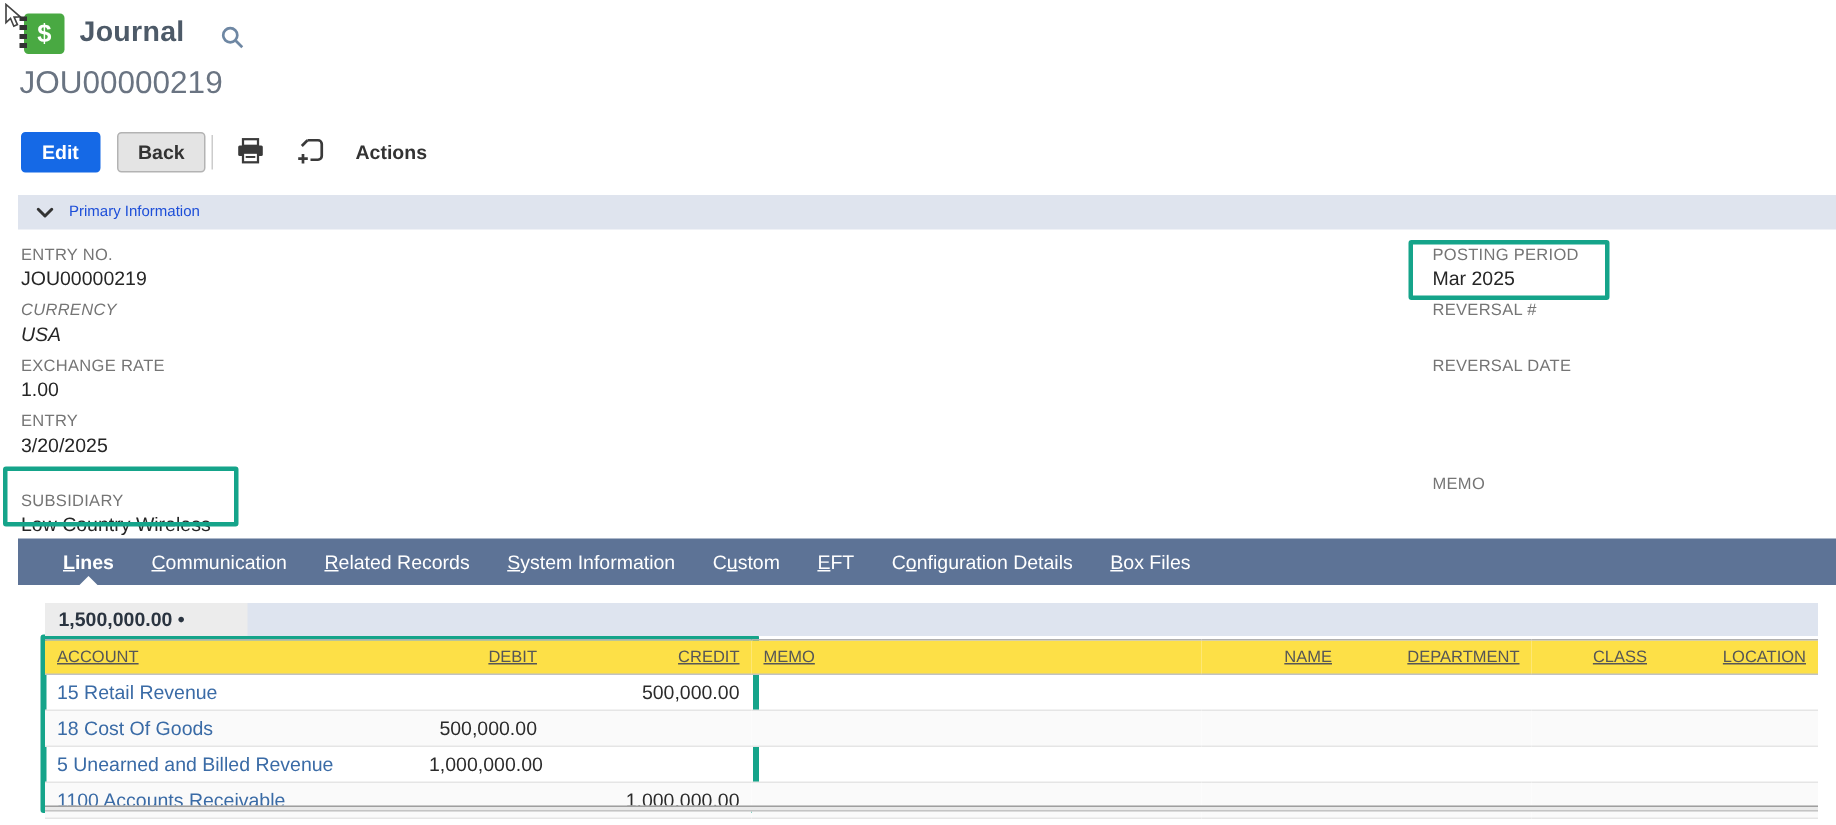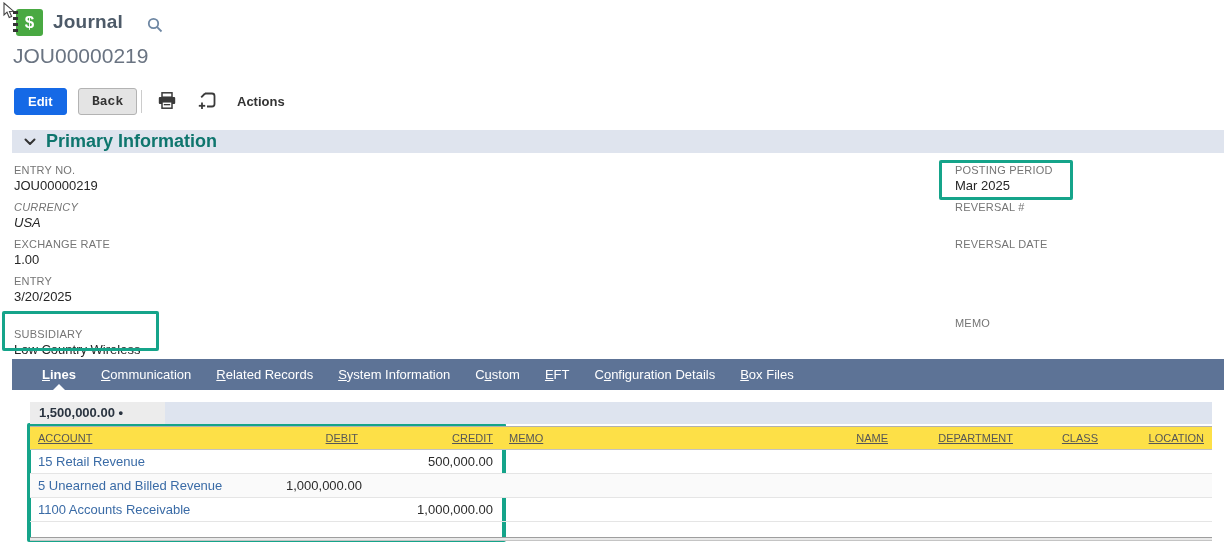--- a/index.html
+++ b/index.html
@@ -14,30 +14,30 @@
     line-height:27px; }
   #journal-icon::before { content:""; position:absolute; left:-3px; top:2px; width:5px; height:23px;
     background:repeating-linear-gradient(to bottom,#333 0 3px,rgba(0,0,0,0) 3px 6px); }
   #app-title { left:53px; top:11px; font-size:19px; font-weight:bold; color:#4d5a68; letter-spacing:.2px; }
   #title-search { left:147px; top:17px; }
   #record-id { left:13px; top:44px; font-size:21px; color:#6a7482; }
 
   .btn { height:27px; font-size:13px; font-weight:bold; border-radius:3px; cursor:pointer;
     display:inline-flex; align-items:center; padding:0 13px; }
   #edit-btn { left:14px; top:88px; background:#1569e6; color:#fff; border:1px solid #1569e6; }
-  #back-btn { left:78px; top:88px; background:#e4e4e4; color:#333; border:1px solid #b3b3b3;font-family:Liberation Mono, monospace; }
+  #back-btn { left:78px; top:88px; background:#e4e4e4; color:#333; border:1px solid #b3b3b3; }
   #btn-sep { left:141px; top:90px; width:1px; height:23px; background:#ccc; }
   #printer-btn { left:157px; top:91px; cursor:pointer; }
   #newdoc-btn { left:197px; top:90px; cursor:pointer; }
   #actions-label { left:237px; top:94px; font-size:13px; font-weight:bold; color:#333; cursor:pointer; }
 
   
   #section-bar { left:12px; top:130px; width:1212px; height:23px; background:#dfe4ee;
     display:flex; align-items:center; gap:10px; padding-left:12px; cursor:pointer; }
-  #section-title { font-size:18px; font-weight:bold; color:#0f766e; }
+  #section-title { font-size:10px; font-weight:normal; color:#1d4ed8; }
 
   .field { position:absolute; }
   .f-label { font-size:11px; color:#757575; letter-spacing:.2px; }
   .f-value { font-size:13px; color:#262626; margin-top:2px; }
 
   .annot { position:absolute; border:3px solid #15a48a; border-radius:2px; pointer-events:none; }
   #box-subsidiary { left:2px;  top:311px; width:157px; height:40px; }
   #box-posting    { left:939px; top:160px; width:134px; height:40px; }
   #box-table      { left:27px; top:423px; width:479px; height:119px; border-width:4px; }
 
@@ -228,20 +228,30 @@
         <td class="al acct"><a>15 Retail Revenue</a></td>
         <td class="ar"></td>
         <td class="ar">500,000.00</td>
         <td class="al"></td>
         <td class="ar"></td>
         <td class="ar"></td>
         <td class="ar"></td>
         <td class="ar"></td>
       </tr>
       <tr>
+        <td class="al acct"><a>18 Cost Of Goods</a></td>
+        <td class="ar">500,000.00</td>
+        <td class="ar"></td>
+        <td class="al"></td>
+        <td class="ar"></td>
+        <td class="ar"></td>
+        <td class="ar"></td>
+        <td class="ar"></td>
+      </tr>
+      <tr>
         <td class="al acct"><a>5 Unearned and Billed Revenue</a></td>
         <td class="ar">1,000,000.00</td>
         <td class="ar"></td>
         <td class="al"></td>
         <td class="ar"></td>
         <td class="ar"></td>
         <td class="ar"></td>
         <td class="ar"></td>
       </tr>
       <tr>

